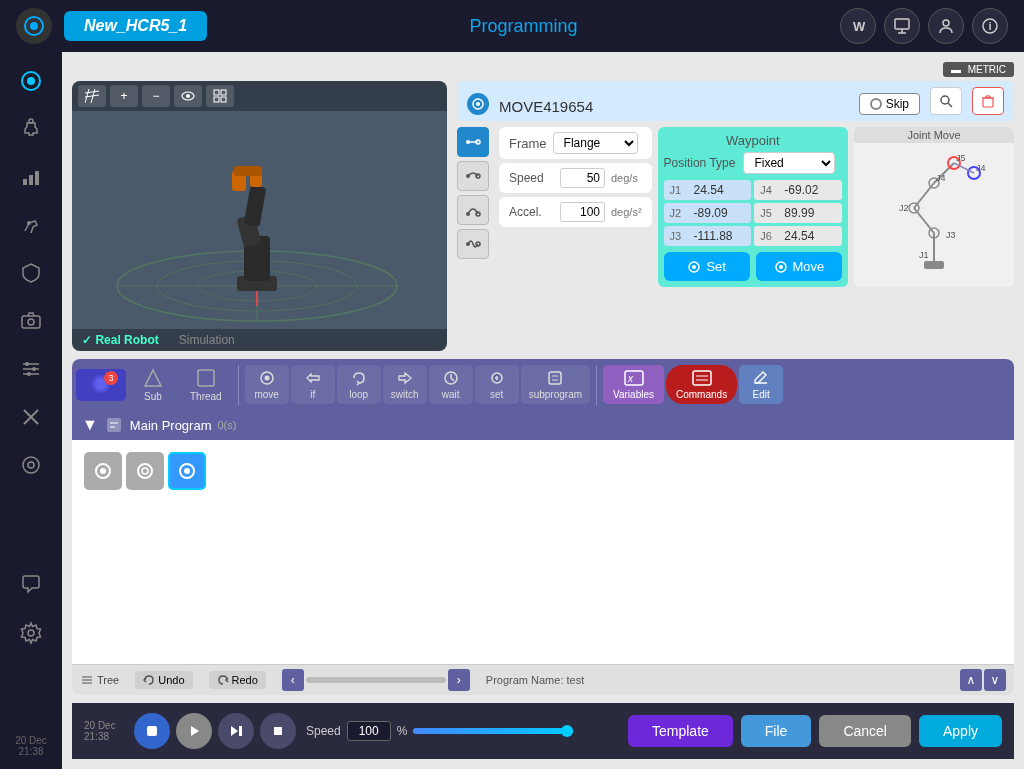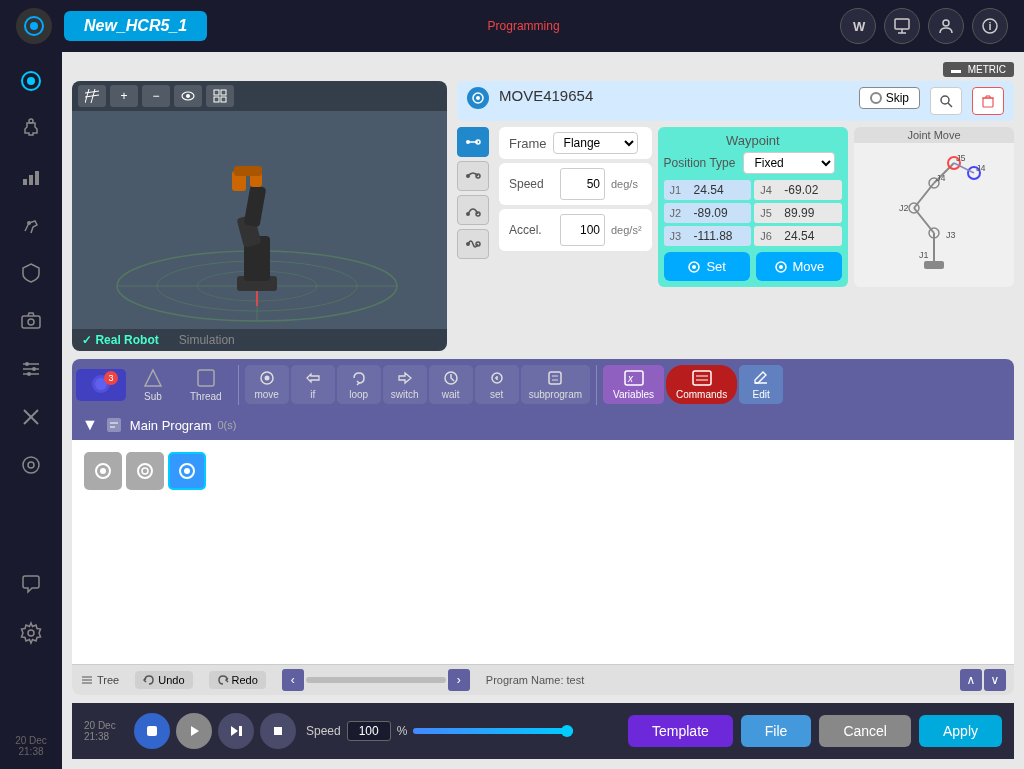--- a/index.html
+++ b/index.html
@@ -34,22 +34,22 @@
       color: white;
       font-size: 16px;
       font-weight: bold;
       padding: 6px 20px;
       border-radius: 6px;
       font-style: italic;
     }
     .top-bar-center {
       flex: 1;
       text-align: center;
-      color: #ef4444;
-      font-size: 12px;
+      color: #0ea5e9;
+      font-size: 18px;
       font-weight: 500;
     }
     .top-bar-icons {
       display: flex; gap: 8px; align-items: center;
     }
     .top-icon-btn {
       width: 36px; height: 36px;
       border-radius: 50%;
       background: #2a2a3e;
       border: 1px solid #555;
@@ -155,21 +155,21 @@
     
     .right-panel {
       flex: 1;
       display: flex;
       flex-direction: column;
       gap: 6px;
     }
 
     .move-header {
       display: flex;
-      align-items: flex-start;
+      align-items: flex-end;
       background: #d4eaff;
       border-radius: 6px;
       padding: 6px 10px;
       gap: 10px;
     }
     .move-icon {
       width: 22px; height: 22px;
       background: #2288cc;
       border-radius: 50%;
       display: flex; align-items: center; justify-content: center;
@@ -228,21 +228,21 @@
       background: white;
       border-radius: 6px;
       padding: 5px 10px;
       width: 100%;
     }
     .speed-label { font-size: 12px; color: #555; width: 45px; }
     .speed-input {
       width: 45px;
       border: 1px solid #ccc;
       border-radius: 3px;
-      padding: 8px 4px;
+      padding: 2px 4px;
       font-size: 12px;
       text-align: right;
     }
     .speed-unit { font-size: 11px; color: #777; }
 
     
     .waypoint-panel {
       flex: 1;
       background: #5eead4;
       border-radius: 6px;

